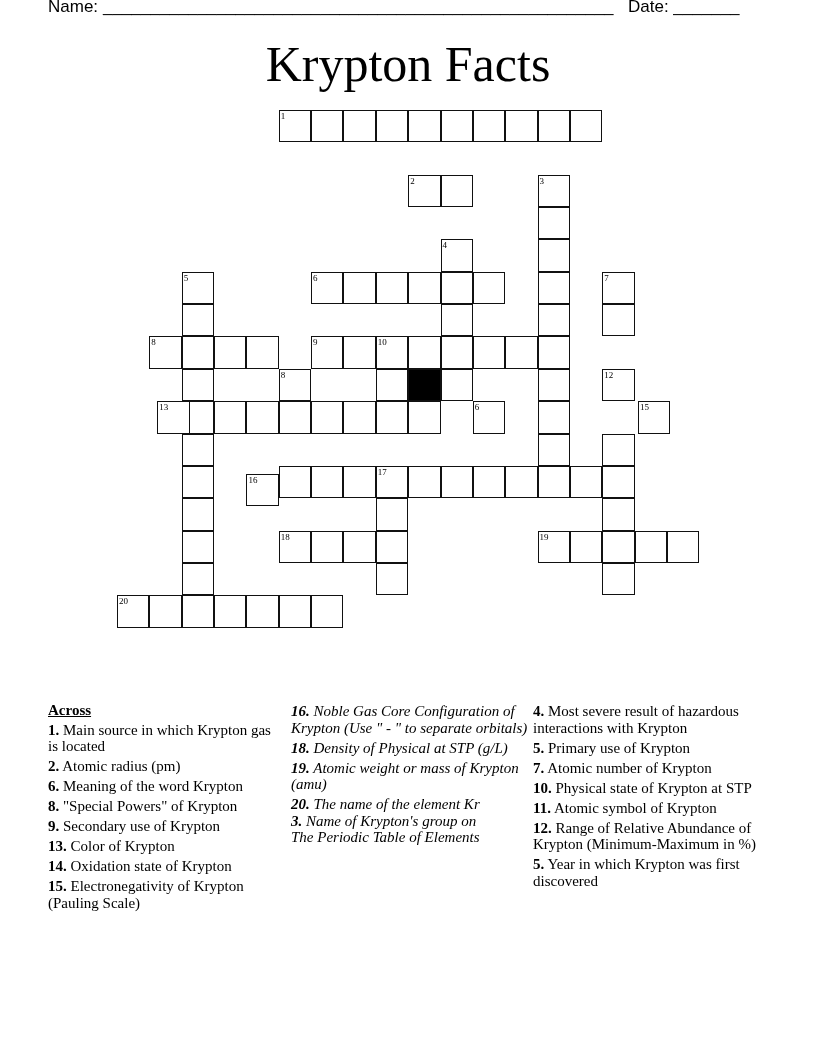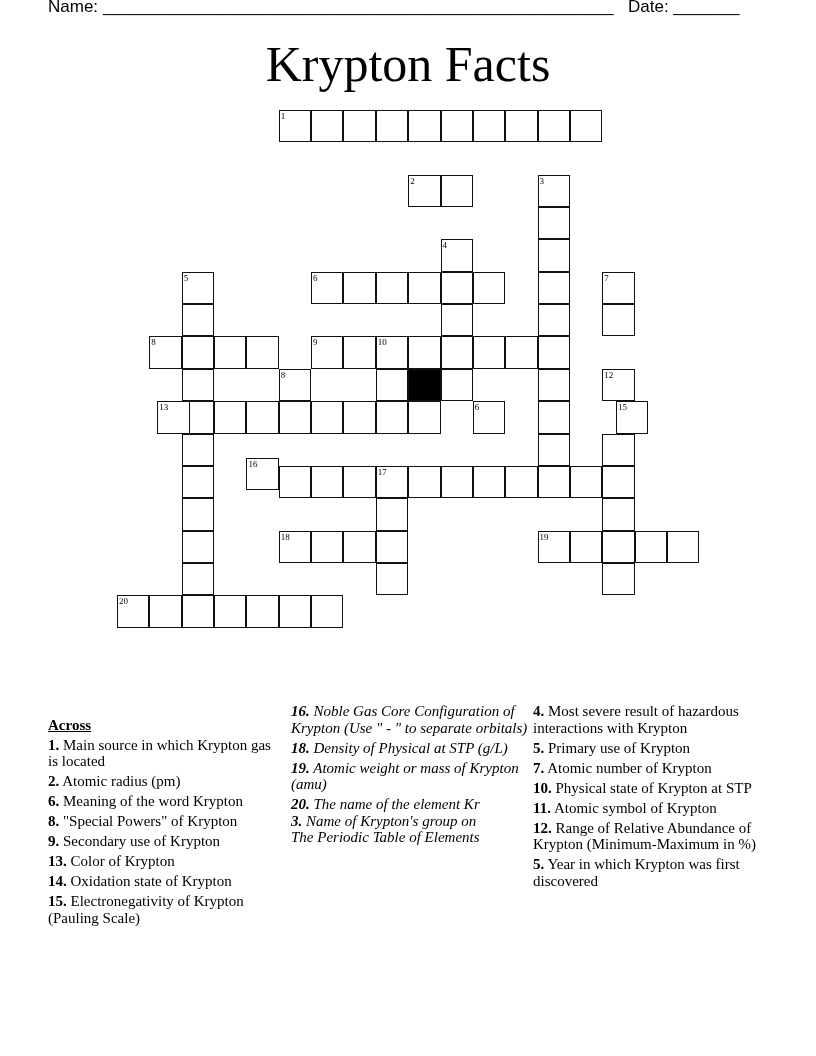--- a/index.html
+++ b/index.html
@@ -12,21 +12,21 @@
   .grid { position:absolute; left:0; top:0; width:816px; height:680px; }
   .cell { position:absolute; width:32.4px; height:32.4px; box-sizing:border-box; border:1.6px solid #111; background:#fff; }
   .cell.black { background:#000; }
   .cell .num { position:absolute; left:1px; top:0px; font-family:"Liberation Serif", serif; font-size:9px; line-height:10px; }
   .clues { position:absolute; top:702px; font-family:"Liberation Serif", serif; font-size:15px; line-height:16.5px; }
   .col1 { left:48px; width:236px; }
   .col2 { left:291px; width:240px;font-style:italic; }
   .col3 { left:533px; width:240px; }
   .clue { margin:0 0 3.5px 0; }
   .clue b { font-weight:bold; }
-  .sec-title { font-weight:bold; text-decoration:underline; margin-bottom:3px;margin-top:15px; }
+  .sec-title { font-weight:bold; text-decoration:underline; margin-bottom:3px; }
 </style>
 </head>
 <body>
 
 <div class="header">
   <span class="name-lbl">Name:</span>
   <span class="name-line">______________________________________________________</span>
   <span class="date-lbl">Date: _______</span>
 </div>
 
@@ -108,40 +108,40 @@
     <div class="cell" style="left: 505.2px; top: 336.45px;"></div>
     <div class="cell" style="left: 375.8px; top: 368.8px;"></div>
     <div class="cell" style="left: 375.8px; top: 401.15px;"></div>
     <div class="cell" style="left: 278.75px; top: 368.8px;">
       <span class="num">8</span>
     </div>
     <div class="cell" style="left: 278.75px; top: 401.15px;"></div>
     <div class="cell" style="left: 602.25px; top: 368.8px;">
       <span class="num">12</span>
     </div>
-    <div class="cell" style="left: 616px; top: 401.15px;">
+    <div class="cell" style="left: 638px; top: 401.15px;">
       <span class="num">15</span>
     </div>
     <div class="cell" style="left: 602.25px; top: 433.5px;"></div>
     <div class="cell" style="left: 602.25px; top: 465.85px;"></div>
     <div class="cell" style="left: 602.25px; top: 498.2px;"></div>
     <div class="cell" style="left: 602.25px; top: 530.55px;"></div>
     <div class="cell" style="left: 602.25px; top: 562.9px;"></div>
     <div class="cell" style="left: 149.35px; top: 401.15px; margin-left: 8px;">
       <span class="num">13</span>
     </div>
     <div class="cell" style="left: 214.05px; top: 401.15px;"></div>
     <div class="cell" style="left: 246.4px; top: 401.15px;"></div>
     <div class="cell" style="left: 311.1px; top: 401.15px;"></div>
     <div class="cell" style="left: 343.45px; top: 401.15px;"></div>
     <div class="cell" style="left: 408.15px; top: 401.15px;"></div>
     <div class="cell" style="left: 472.85px; top: 401.15px;">
       <span class="num">6</span>
     </div>
-    <div class="cell" style="left: 246.4px; top: 458px;">
+    <div class="cell" style="left: 246.4px; top: 474px;">
       <span class="num">16</span>
     </div>
     <div class="cell" style="left: 278.75px; top: 465.85px;"></div>
     <div class="cell" style="left: 311.1px; top: 465.85px;"></div>
     <div class="cell" style="left: 343.45px; top: 465.85px;"></div>
     <div class="cell" style="left: 375.8px; top: 465.85px;">
       <span class="num">17</span>
     </div>
     <div class="cell" style="left: 408.15px; top: 465.85px;"></div>
     <div class="cell" style="left: 440.5px; top: 465.85px;"></div>

